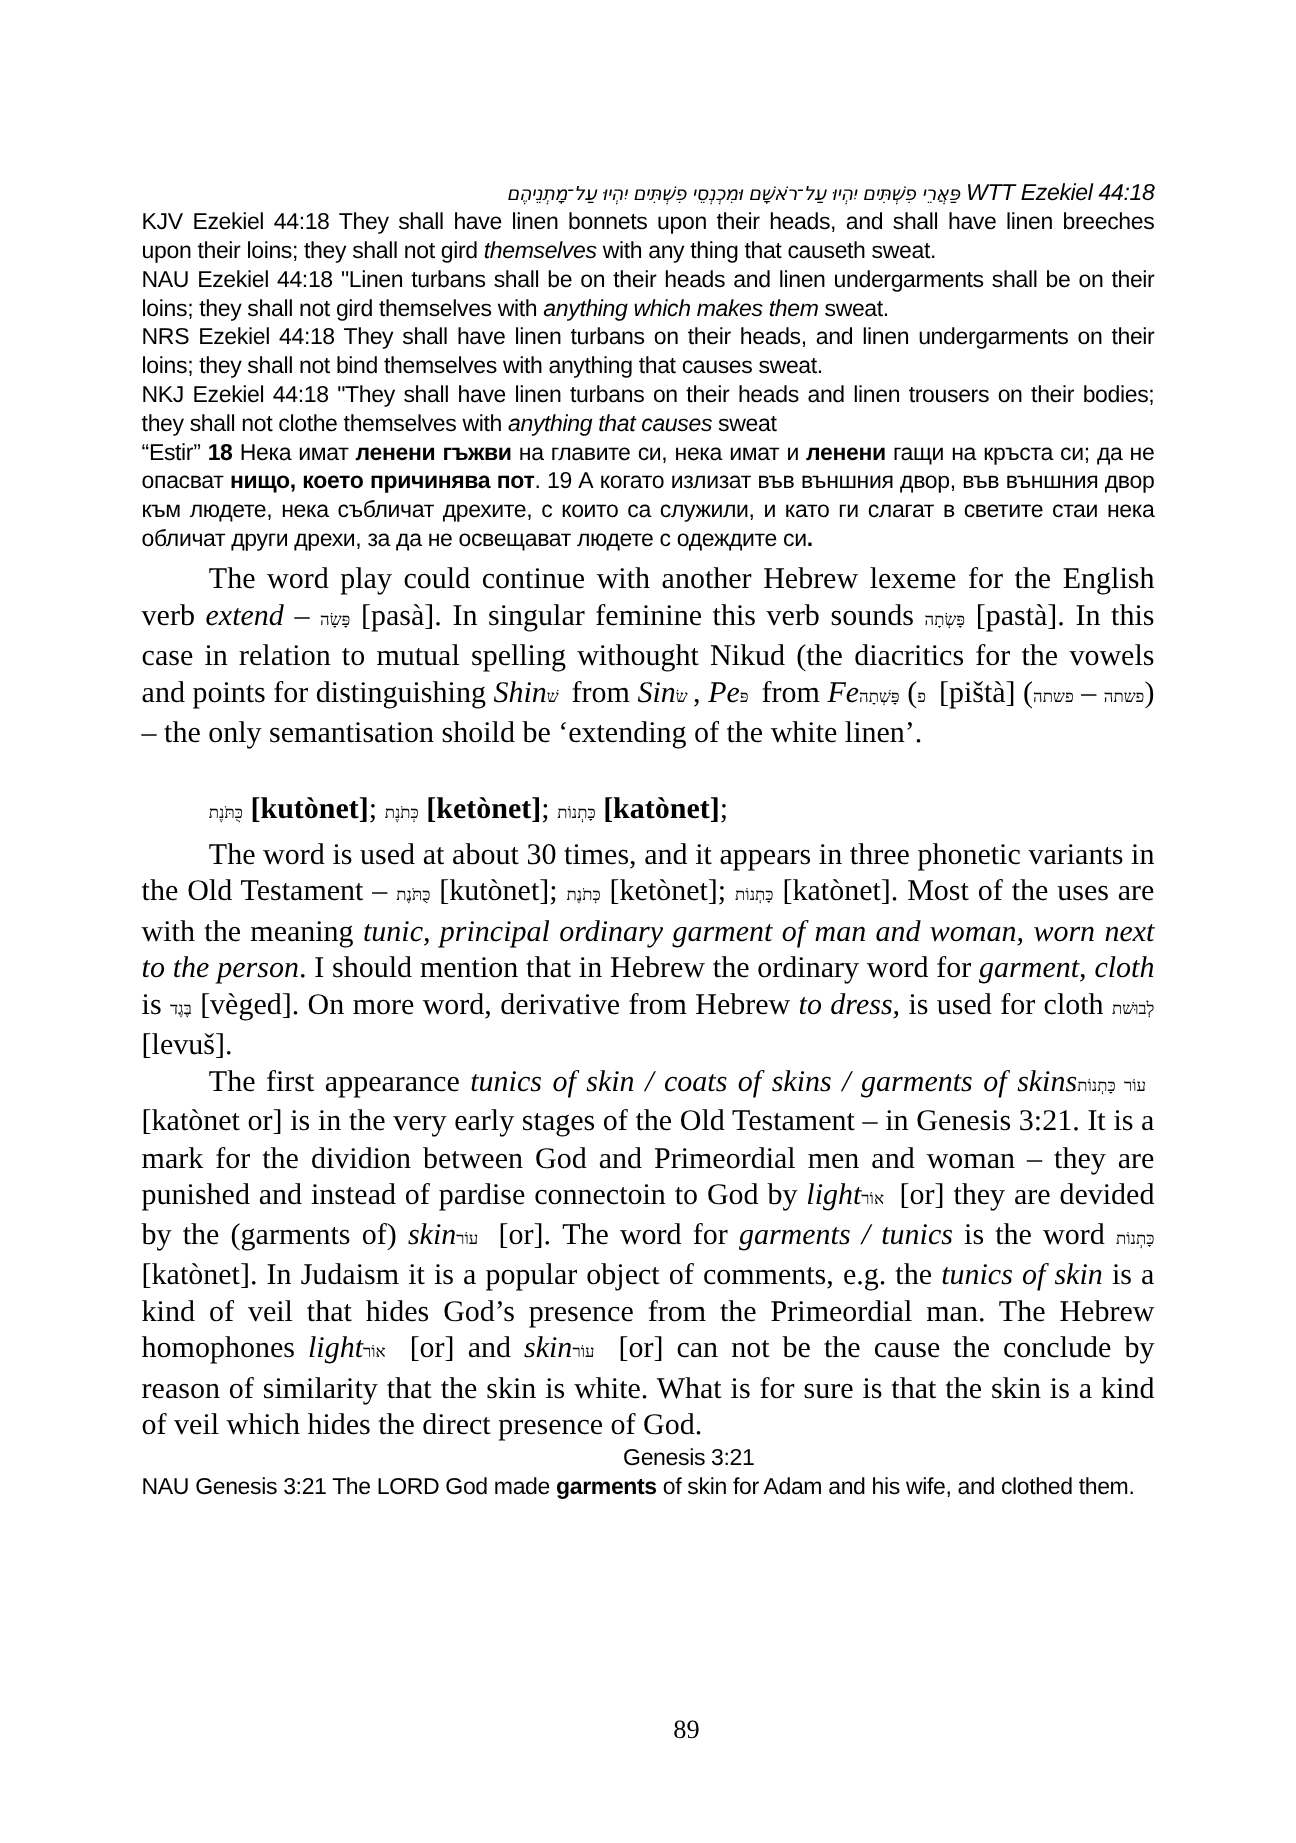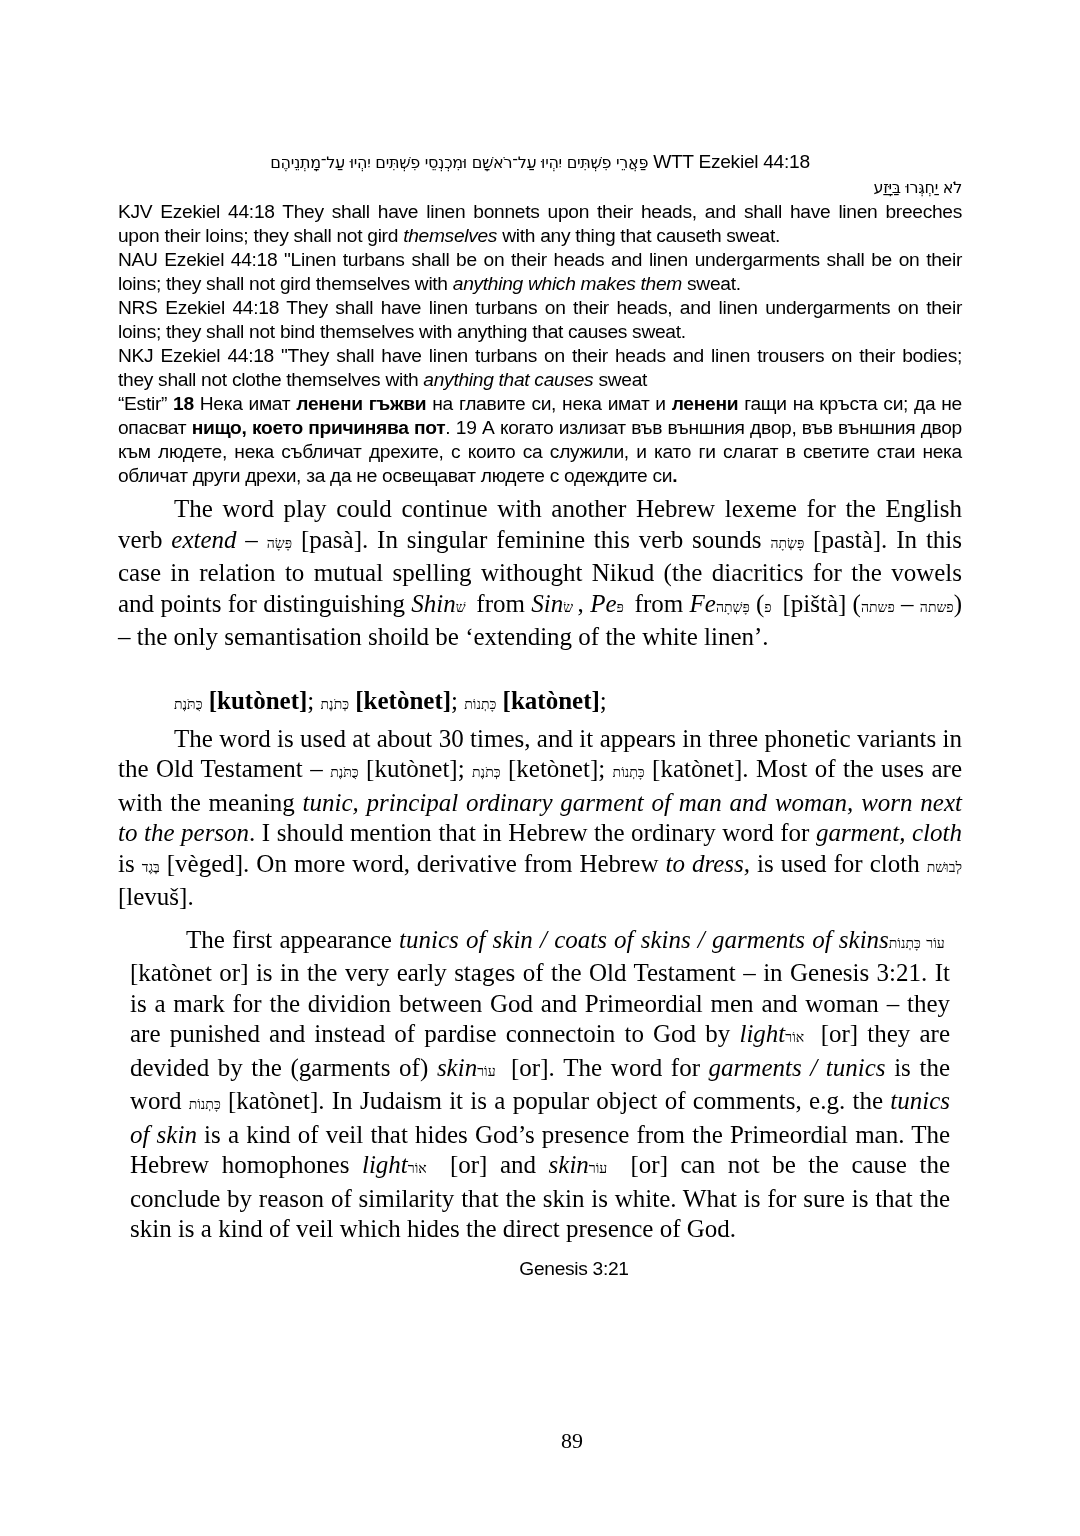--- a/index.html
+++ b/index.html
@@ -2,42 +2,39 @@
 <html><head>
 <meta charset="utf-8">
 <style>
   html, body { margin: 0; padding: 0; background: #ffffff; }
   body { width: 1080px; height: 1536px; position: relative; overflow: hidden; color: #000; }
   .page { position: absolute; left: 118px; top: 150px; width: 844px; }
   .sans { font-family: "Liberation Sans", sans-serif; font-size: 19.2px; line-height: 24px; letter-spacing: -0.3px; }
   .serif { font-family: "Liberation Serif", serif; font-size: 25px; line-height: 30.5px; text-align: justify; }
   .heb { font-family: "DejaVu Sans", sans-serif; font-size: 15px; direction: rtl; unicode-bidi: embed; }
   .heb-serif { font-family: "DejaVu Serif", serif; font-size: 14px; direction: rtl; unicode-bidi: embed; }
-  .wtt { text-align: center; }
+  .wtt { text-align: right; font-style: italic; }
   .wtt .heb { font-size: 16px; }
   .wtt-line2 { text-align: right; }
   .verse { text-align: justify; }
   .indent { text-indent: 56px; }
   .sect-head { margin-top: 28px; padding-left: 56px; font-family: "Liberation Serif", serif; font-size: 25px; line-height: 40px; }
   .sect-head b { font-weight: bold; }
   .ref-label { padding-left: 68px; text-align: center; }
   .pagenum { position: absolute; left: 0; width: 1080px; top: 1428px; text-align: center; font-family: "Liberation Serif", serif; font-size: 22px; margin-left: 32px; }
   i { font-style: italic; }
 </style>
 </head>
 <body>
 
 <div class="page">
 
   <div class="sans wtt">
     <span class="heb">פַּאֲרֵי פִשְׁתִּים יִהְיוּ עַל־רֹאשָׁם וּמִכְנְסֵי פִשְׁתִּים יִהְיוּ עַל־מָתְנֵיהֶם</span>
     <span>WTT Ezekiel 44:18</span>
-  </div>
-  <div class="sans wtt-line2">
-    <span class="heb" style="font-size:16px">לֹא יַחְגְּרוּ בַּיָּזַע</span>
   </div>
 
   <div class="sans verse">
     <span>KJV Ezekiel 44:18</span><span> They shall have linen bonnets upon their heads, and shall have linen breeches upon their loins; they shall not gird </span><i>themselves</i><span> with any thing that causeth sweat.</span>
   </div>
 
   <div class="sans verse">
     <span>NAU Ezekiel 44:18</span><span> "Linen turbans shall be on their heads and linen undergarments shall be on their loins; they shall not gird themselves with </span><i>anything which makes them</i><span> sweat.</span>
   </div>
 
@@ -58,20 +55,23 @@
   </p>
 
   <div class="sect-head">
     <span class="heb-serif">כֻּתֹּנֶת</span><b> [kutònet]</b><span>; </span><span class="heb-serif">כְּתֹנֶת</span><b> [ketònet]</b><span>; </span><span class="heb-serif">כָּתְנוֹת</span><b> [katònet]</b><span>;</span>
   </div>
 
   <p class="serif indent" style="margin:0;">
     <span>The word is used at about 30 times, and it appears in three phonetic variants in the Old Testament – </span><span class="heb-serif">כֻּתֹּנֶת</span><span> [kutònet]; </span><span class="heb-serif">כְּתֹנֶת</span><span> [ketònet]; </span><span class="heb-serif">כָּתְנוֹת</span><span> [katònet]. Most of the uses are with the meaning </span><i>tunic, principal ordinary garment of man and woman, worn next to the person</i><span>. I should mention that in Hebrew the ordinary word for </span><i>garment, cloth</i><span> is </span><span class="heb-serif">בֶּגֶד</span><span> [vèged]. On more word, derivative from Hebrew </span><i>to dress,</i><span> is used for cloth </span><span class="heb-serif">לְבוּשׁת</span><span> [levuš].</span>
   </p>
 
-  <p class="serif indent" style="margin:12px;">
+  <p class="serif indent" style="margin:0;">
     <span>The first appearance </span><i>tunics of skin / coats of skins / garments of skins</i><span class="heb-serif"> עוֹר כָּתְנוֹת</span><span> [katònet or] is in the very early stages of the Old Testament – in Genesis 3:21. It is a mark for the dividion between God and Primeordial men and woman – they are punished and instead of pardise connectoin to God by </span><i>light</i><span class="heb-serif"> אוֹר</span><span> [or] they are devided by the (garments of) </span><i>skin</i><span class="heb-serif"> עוֹר</span><span> [or]. The word for </span><i>garments / tunics</i><span> is the word </span><span class="heb-serif">כָּתְנוֹת</span><span> [katònet]. In Judaism it is a popular object of comments, e.g. the </span><i>tunics of skin</i><span> is a kind of veil that hides God’s presence from the Primeordial man. The Hebrew homophones </span><i>light</i><span class="heb-serif"> אוֹר</span><span> [or] and </span><i>skin</i><span class="heb-serif"> עוֹר</span><span> [or] can not be the cause the conclude by reason of similarity that the skin is white. What is for sure is that the skin is a kind of veil which hides the direct presence of God.</span>
   </p>
 
   <div class="sans ref-label">Genesis 3:21</div>
+  <div class="sans verse">
+    <span>NAU Genesis 3:21</span><span> The LORD God made </span><b>garments</b><span> of skin for Adam and his wife, and clothed them.</span>
+  </div>
 </div>
 
 <div class="pagenum">89</div>
 
 </body></html>

